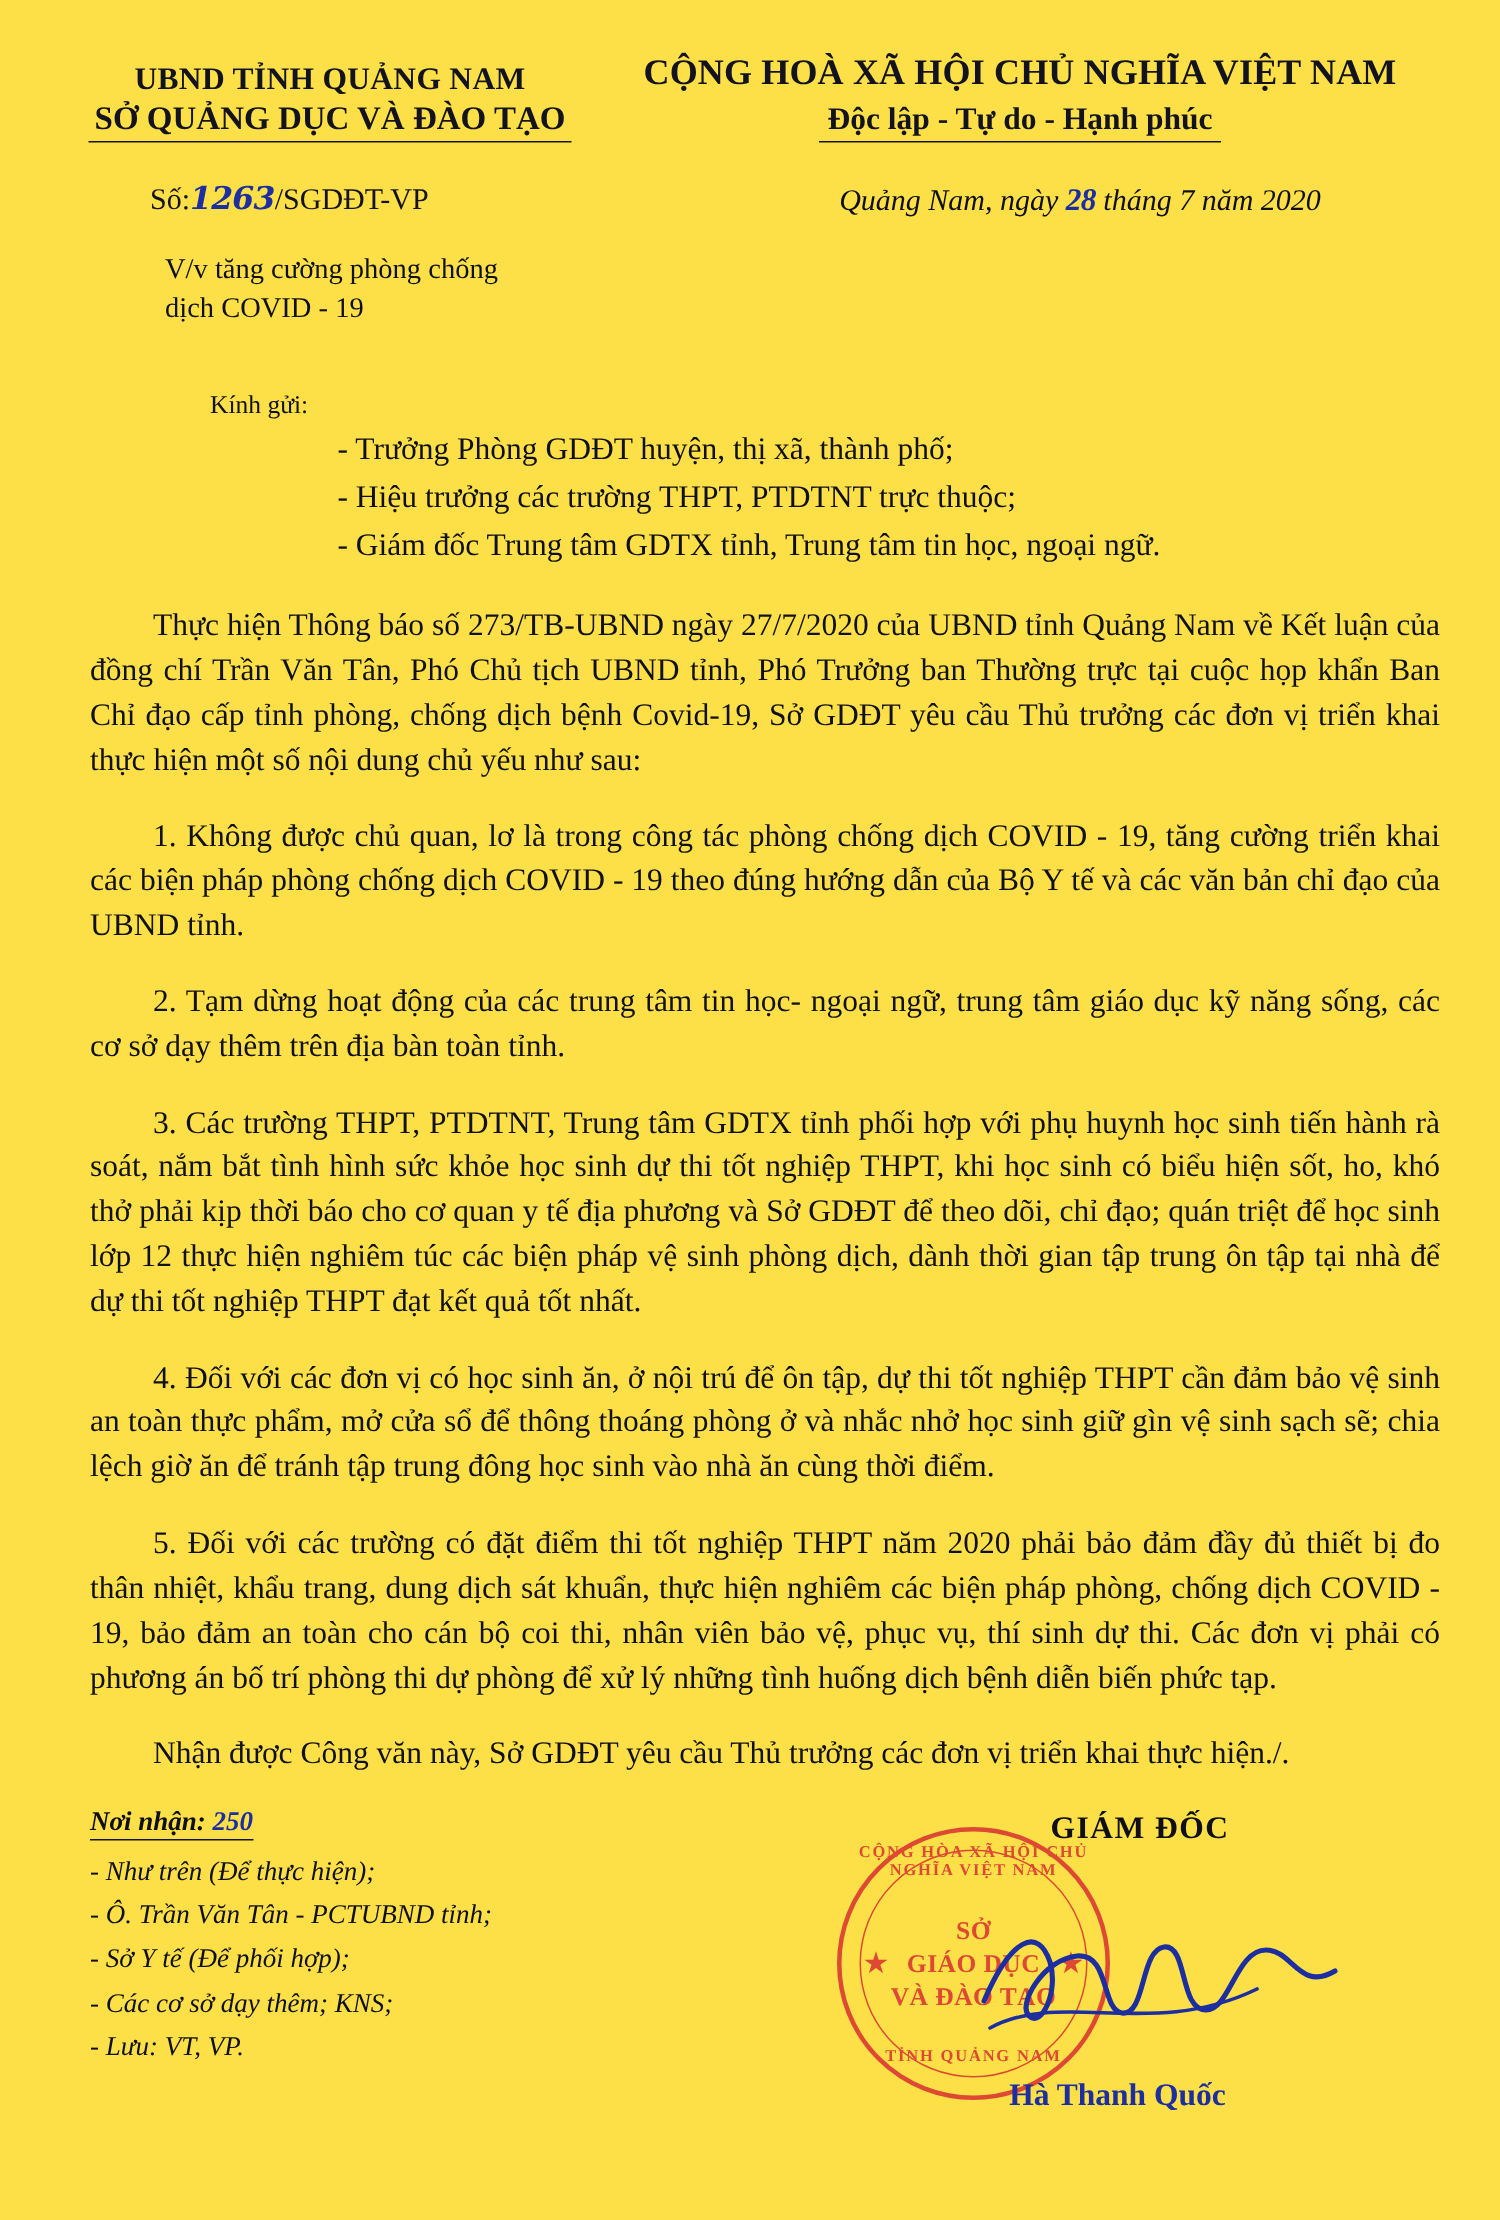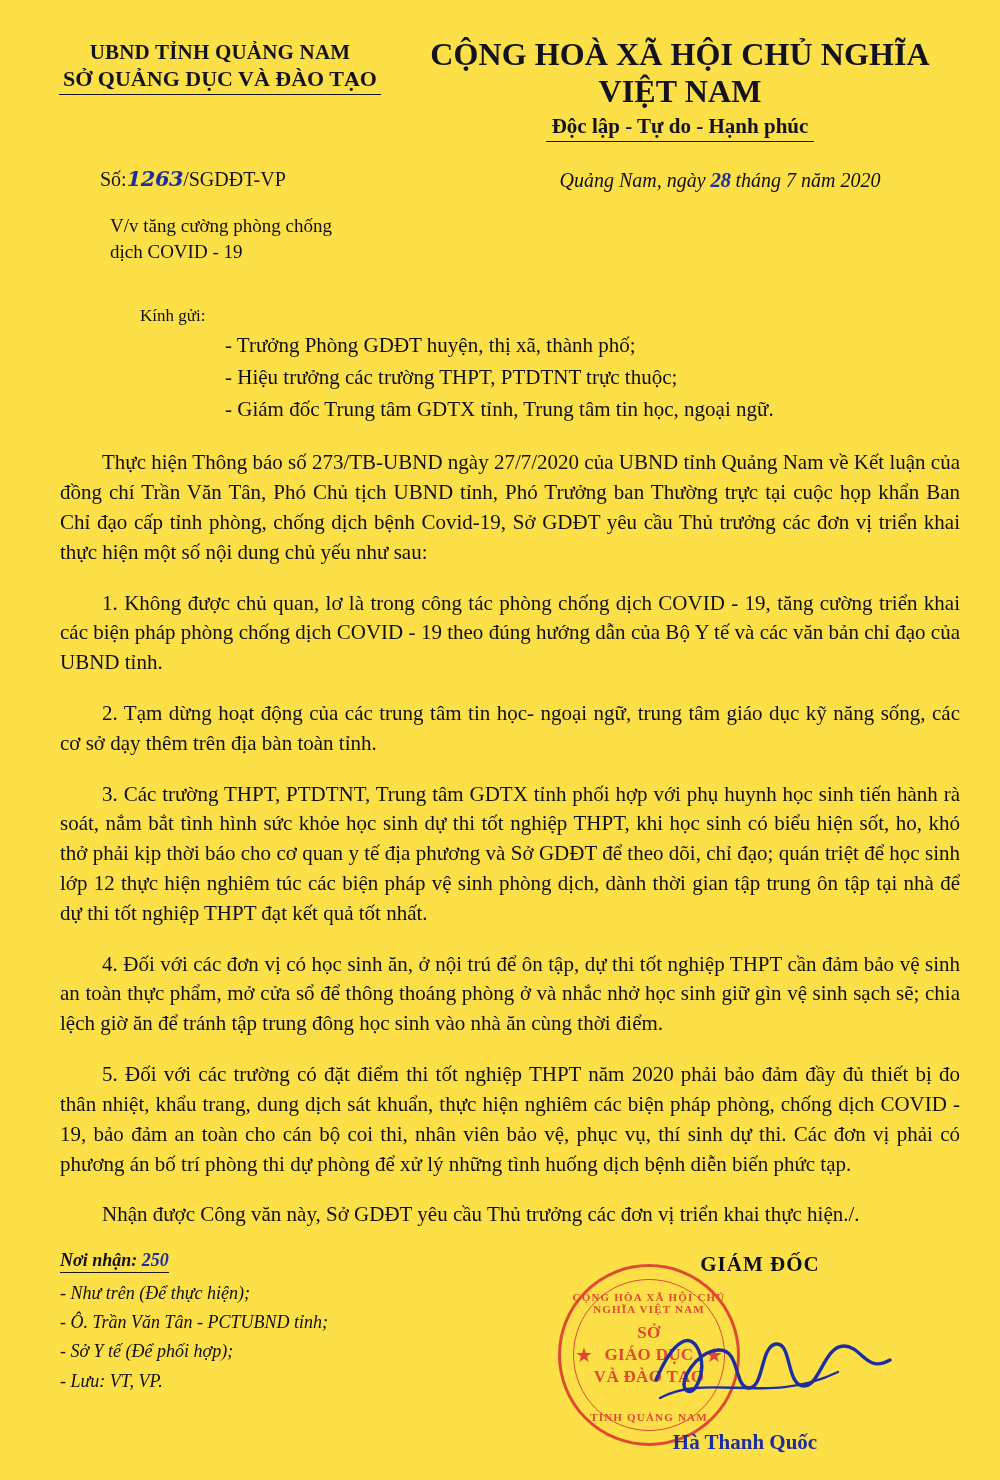--- a/index.html
+++ b/index.html
@@ -47,21 +47,21 @@
     display: inline-block;
     border-bottom: 1.5px solid #15151f;
     padding: 0 4px 2px 4px;
   }
   .nation-block {
     flex: 1;
     text-align: center;
     padding-top: 6px;
   }
   .nation-line1 {
-    font-size: 32px;
+    font-size: 24px;
     font-weight: bold;
     color: #13131f;
     letter-spacing: 0.1px;
   }
   .nation-line2 {
     font-size: 21px;
     font-weight: bold;
     color: #13131f;
     margin-top: 4px;
     display: inline-block;
@@ -249,21 +249,21 @@
   }
   .stamp-arc {
     position: absolute;
     width: 100%;
     text-align: center;
     color: #d7292f;
     font-weight: bold;
     font-size: 11px;
     letter-spacing: 1.2px;
   }
-  .stamp-arc.top { top: 24px; }
+  .stamp-arc.top { top: 8px; }
   .stamp-arc.bottom { bottom: 20px; }
 
   
   .scribble {
     position: absolute;
     left: 118px;
     top: 52px;
     z-index: 6;
     pointer-events: none;
   }
@@ -323,20 +323,21 @@
   <div class="footer">
     <div class="recipients-list">
       <div class="recipients-list-title">
         <span>Nơi nhận:</span>
         <span class="handwrite">250</span>
       </div>
       <ul>
         <li>- Như trên (Để thực hiện);</li>
         <li>- Ô. Trần Văn Tân - PCTUBND tỉnh;</li>
         <li>- Sở Y tế (Để phối hợp);</li>
+        <li>- Các cơ sở dạy thêm; KNS;</li>
         <li>- Lưu: VT, VP.</li>
       </ul>
     </div>
 
     <div class="signature-block">
       <div class="sign-title">GIÁM ĐỐC</div>
 
       <div class="stamp">
         <div class="stamp-inner"></div>
         <div class="stamp-arc top">CỘNG HÒA XÃ HỘI CHỦ NGHĨA VIỆT NAM</div>

